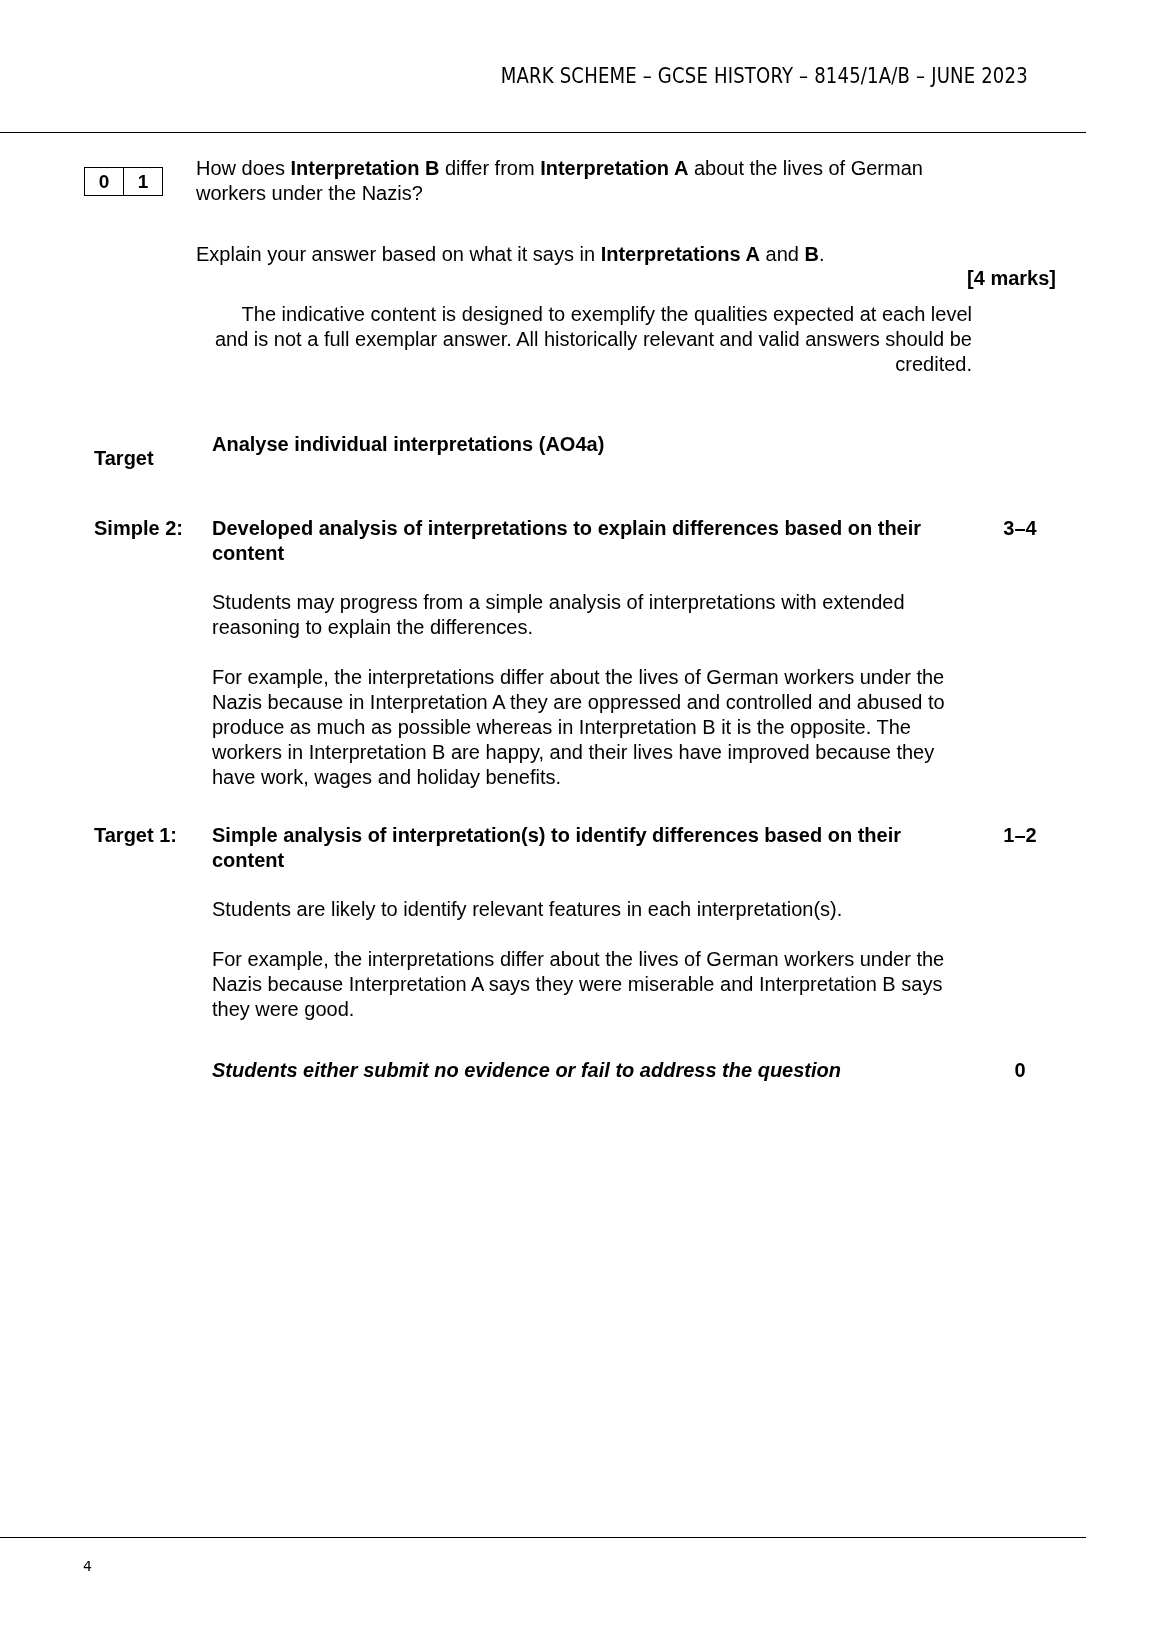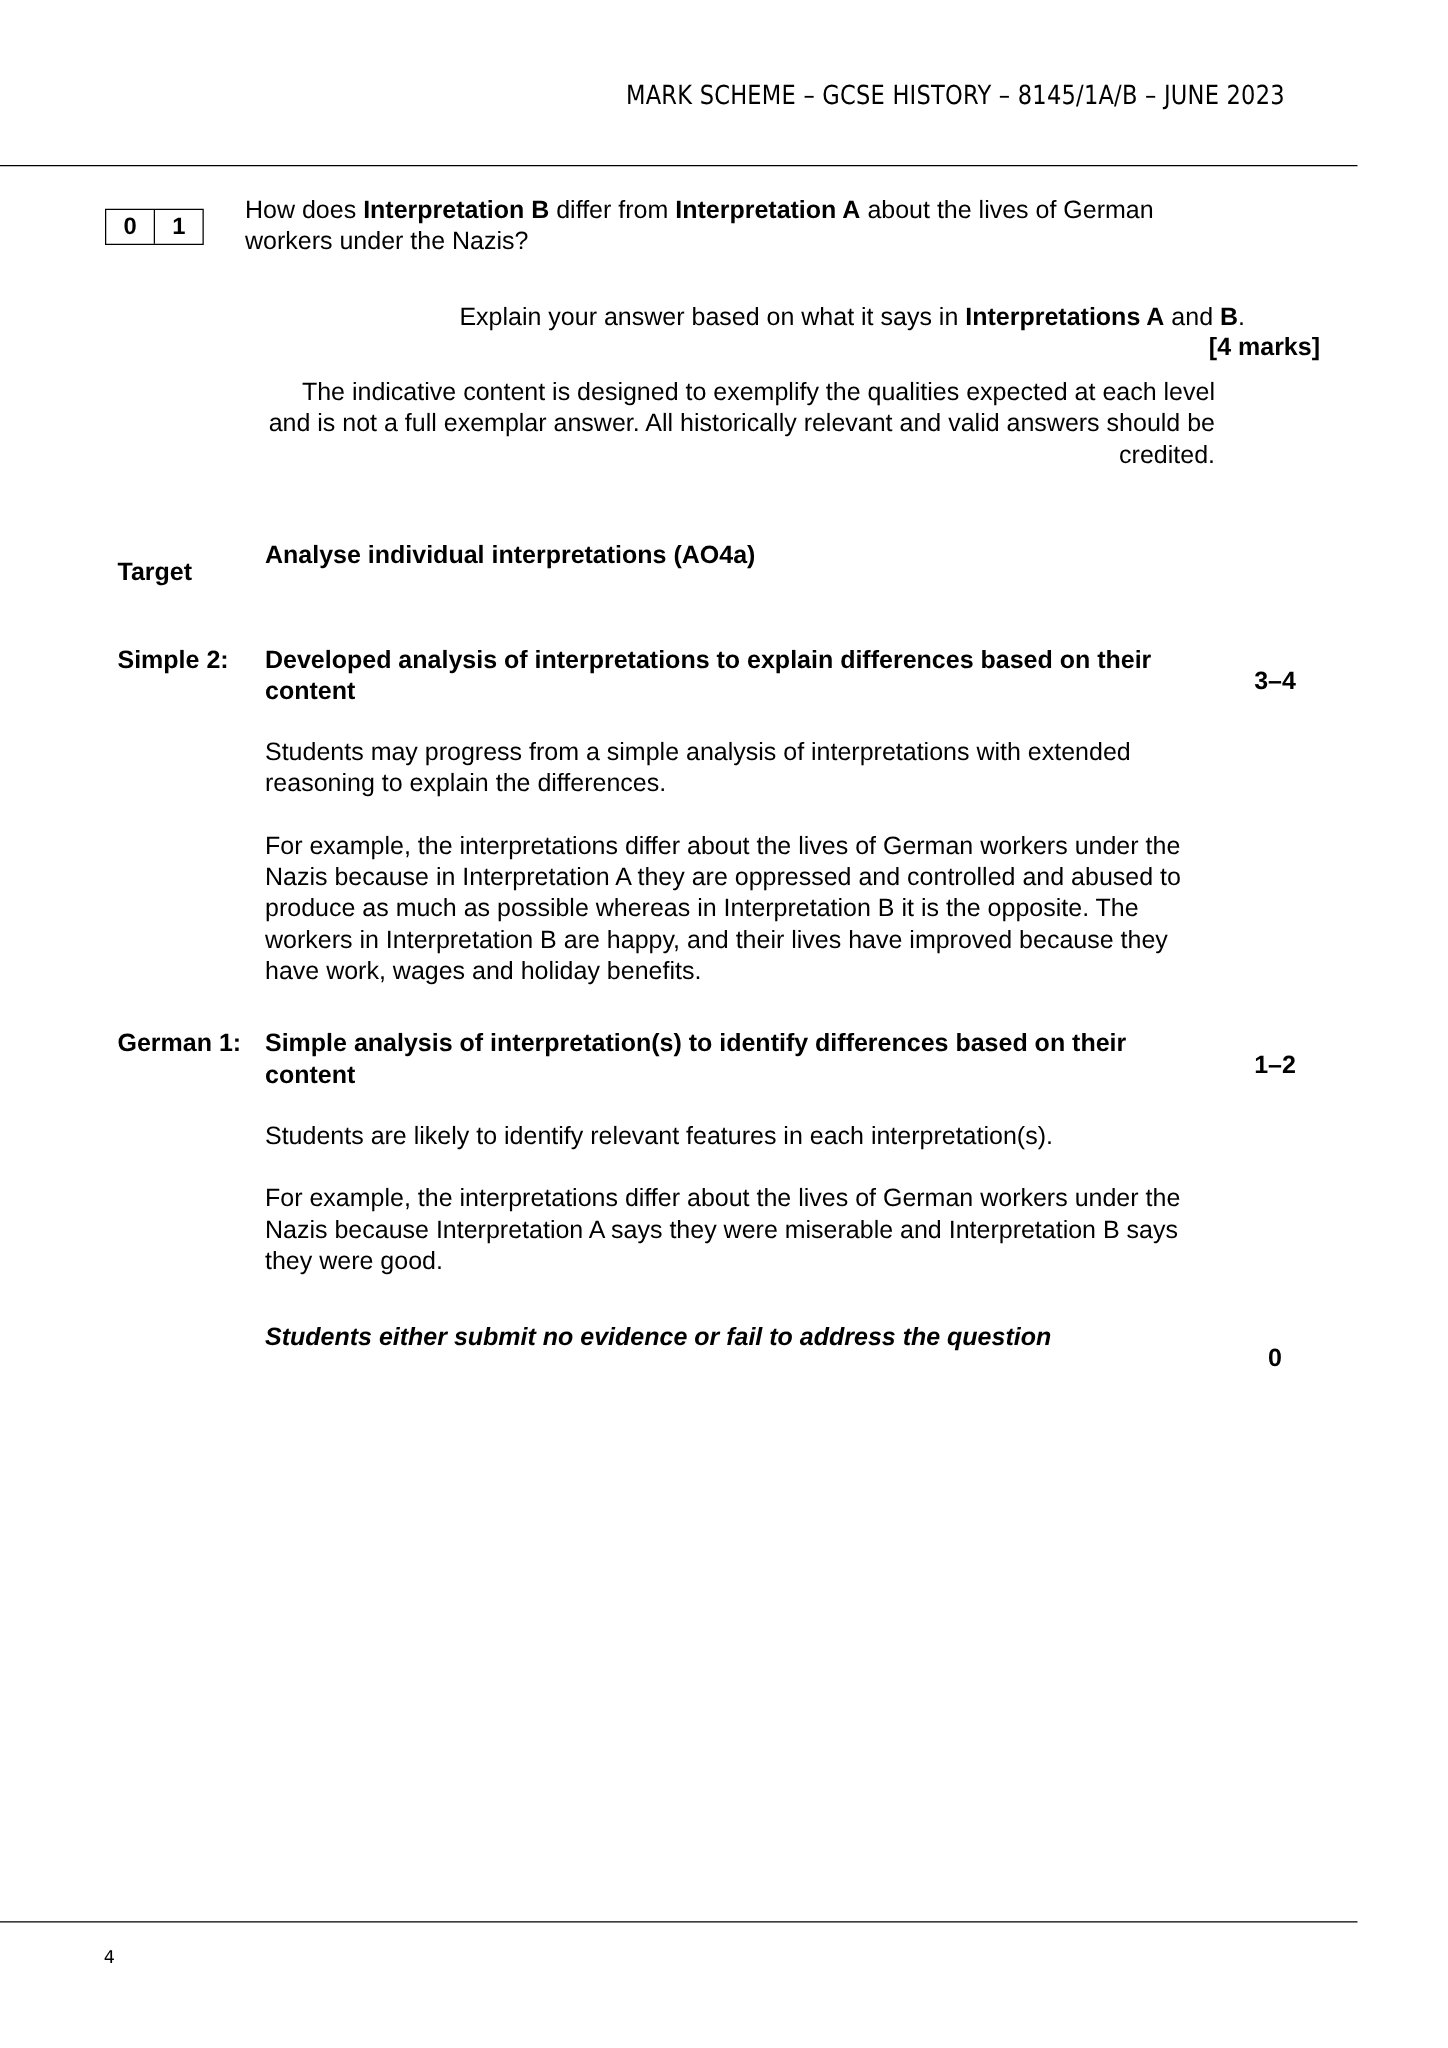--- a/index.html
+++ b/index.html
@@ -56,28 +56,28 @@
     .qnum span + span { border-left: 1.5px solid #000; }
 
     .text {
       position: absolute;
       font-size: 20px;
       line-height: 25px;
     }
     .b { font-weight: bold; }
 
     .question { left: 196px; top: 156px; width: 800px; }
-    .instruction { left: 196px; top: 242px; width: 800px; text-align: right; }
+    .instruction { left: 196px; top: 242px; width: 800px; }
     .marks { right: 102px; top: 266px; font-weight: bold; }
 
     .indicative { left: 212px; top: 302px; width: 760px; text-align: right; }
 
     .row-label { left: 94px; font-weight: bold; }
     .row-body { left: 212px; width: 760px; font-weight: bold; }
-    .row-mark { left: 990px; width: 60px; text-align: center; font-weight: bold; margin-top: 17px; }
+    .row-mark { left: 990px; width: 60px; text-align: center; font-weight: bold; }
     .para { left: 212px; width: 760px; }
 
     .target-label { top: 446px; text-align: center; }
     .target-body { top: 432px; }
 
     .l2-label { top: 516px; }
     .l2-body { top: 516px; }
     .l2-mark { top: 516px; }
     .l2-para1 { top: 590px; }
     .l2-para2 { top: 665px; }
@@ -129,21 +129,21 @@
 <div class="text row-body target-body">
   <div>Analyse individual interpretations (AO4a)</div>
 </div>
 
 <div class="text row-label l2-label">Simple 2:</div>
 <div class="text row-body l2-body">Developed analysis of interpretations to explain differences based on their content</div>
 <div class="text row-mark l2-mark">3–4</div>
 <div class="text para l2-para1">Students may progress from a simple analysis of interpretations with extended reasoning to explain the differences.</div>
 <div class="text para l2-para2">For example, the interpretations differ about the lives of German workers under the Nazis because in Interpretation A they are oppressed and controlled and abused to produce as much as possible whereas in Interpretation B it is the opposite. The workers in Interpretation B are happy, and their lives have improved because they have work, wages and holiday benefits.</div>
 
-<div class="text row-label l1-label">German 1:</div>
+<div class="text row-label l1-label">Target 1:</div>
 <div class="text row-body l1-body">Simple analysis of interpretation(s) to identify differences based on their content</div>
 <div class="text row-mark l1-mark">1–2</div>
 <div class="text para l1-para1">Students are likely to identify relevant features in each interpretation(s).</div>
 <div class="text para l1-para2">For example, the interpretations differ about the lives of German workers under the Nazis because Interpretation A says they were miserable and Interpretation B says they were good.</div>
 
 <div class="text row-body zero-body">Students either submit no evidence or fail to address the question</div>
 <div class="text row-mark zero-mark">0</div>
 
 <div class="rule bottom"></div>
 <div class="page-number">4</div>

